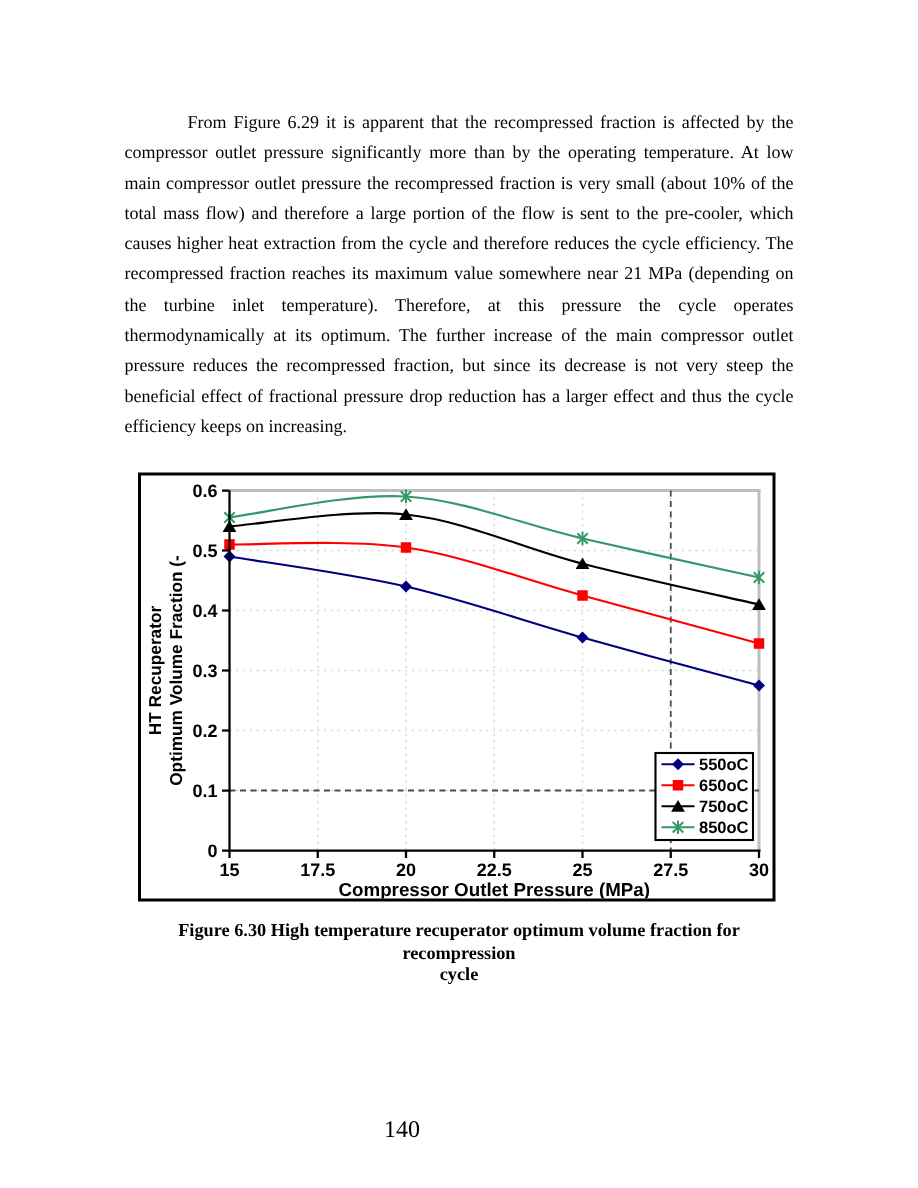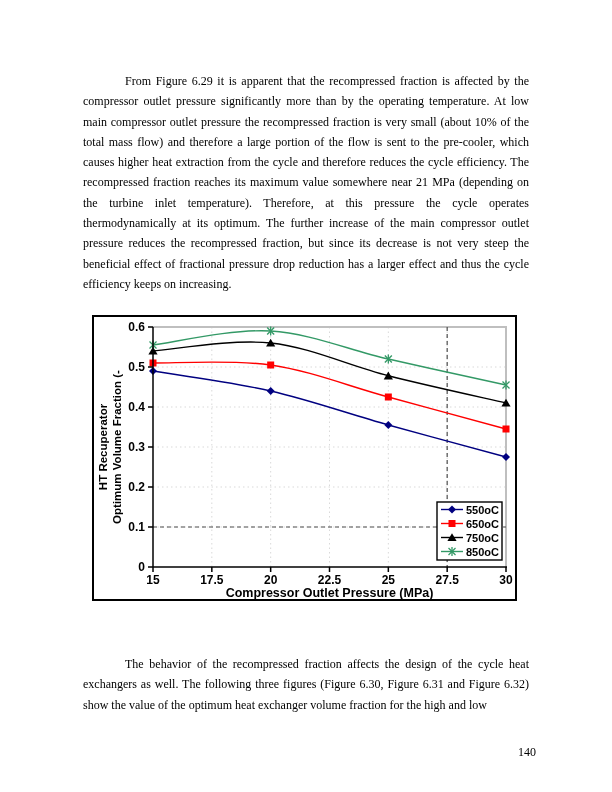--- a/index.html
+++ b/index.html
@@ -16,21 +16,21 @@
   .chart-figure{
     position:absolute;left:92px;top:315px;width:425px;height:286px;
     margin:0;border:2px solid #000;box-sizing:border-box;background:#fff;
   }
   .chart-figure svg{display:block;}
   .caption{
     position:absolute;left:83px;top:613px;width:446px;
     text-align:center;font-weight:bold;font-size:12.2px;line-height:14.5px;
   }
   .page-number{
-    position:absolute;left:0;right:0;top:745px;text-align:right;font-size:12px;
+    position:absolute;left:0;right:0;top:745px;text-align:center;font-size:16px;
   }
 </style>
 </head>
 <body>
 
 <div class="page">
 
   <p class="body-text para1">From Figure 6.29 it is apparent that the recompressed fraction is affected by the compressor outlet pressure significantly more than by the operating temperature.  At low main compressor outlet pressure the recompressed fraction is very small (about 10% of the total mass flow) and therefore a large portion of the flow is sent to the pre-cooler, which causes higher heat extraction from the cycle and therefore reduces the cycle efficiency.  The recompressed fraction reaches its maximum value somewhere near 21 MPa (depending on the turbine inlet temperature).  Therefore, at this pressure the cycle operates thermodynamically at its optimum.  The further increase of the main compressor outlet pressure reduces the recompressed fraction, but since its decrease is not very steep the beneficial effect of fractional pressure drop reduction has a larger effect and thus the cycle efficiency keeps on increasing.</p>
 
   <figure class="chart-figure">
@@ -157,18 +157,21 @@
         <text x="235.5" y="267" text-anchor="middle" font-family="&quot;Liberation Sans&quot;, sans-serif" font-size="12" font-weight="bold" fill="#000">22.5</text>
         <text x="294.3333333333333" y="267" text-anchor="middle" font-family="&quot;Liberation Sans&quot;, sans-serif" font-size="12" font-weight="bold" fill="#000">25</text>
         <text x="353.1666666666667" y="267" text-anchor="middle" font-family="&quot;Liberation Sans&quot;, sans-serif" font-size="12" font-weight="bold" fill="#000">27.5</text>
         <text x="412" y="267" text-anchor="middle" font-family="&quot;Liberation Sans&quot;, sans-serif" font-size="12" font-weight="bold" fill="#000">30</text>
         <text x="235.5" y="280" text-anchor="middle" font-family="&quot;Liberation Sans&quot;, sans-serif" font-size="12.5" font-weight="bold" fill="#000">Compressor Outlet Pressure (MPa)</text>
         <text x="13" y="130" text-anchor="middle" transform="rotate(-90 13 130)" font-family="&quot;Liberation Sans&quot;, sans-serif" font-size="11.5" font-weight="bold" fill="#000">HT Recuperator</text>
         <text x="27" y="130" text-anchor="middle" transform="rotate(-90 27 130)" font-family="&quot;Liberation Sans&quot;, sans-serif" font-size="11.5" font-weight="bold" fill="#000">Optimum Volume Fraction (-</text>
       </svg>
   </figure>
 
+  <div class="caption">
+    <div>Figure 6.30 High temperature recuperator optimum volume fraction for recompression</div>
+    <div>cycle</div>
+  </div>
 
-  <p class="body-text para2">The behavior of the recompressed fraction affects the design of the cycle heat exchangers as well.  The following three figures (Figure 6.30, Figure 6.31 and Figure 6.32) show the value of the optimum heat exchanger volume fraction for the high and low</p>
 
   <div class="page-number">140</div>
 
 </div>
 
 </body></html>

